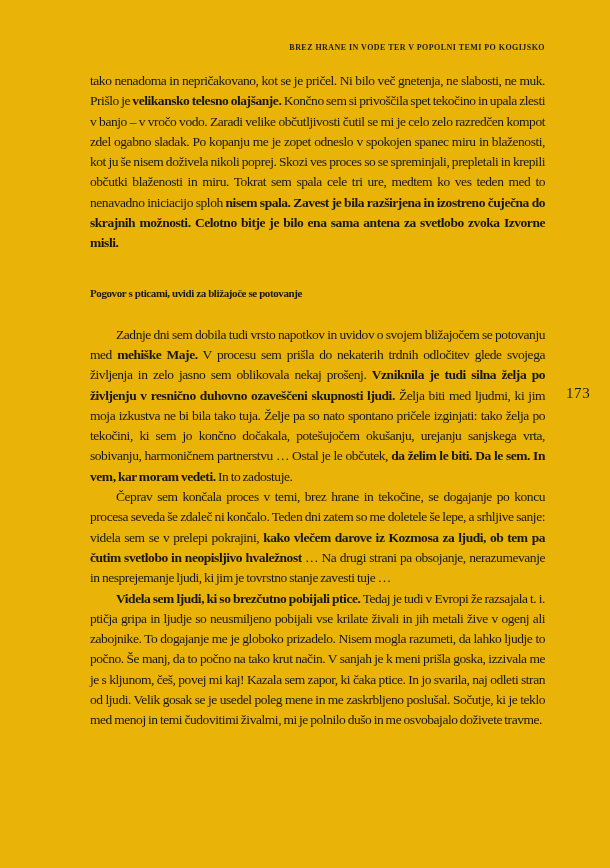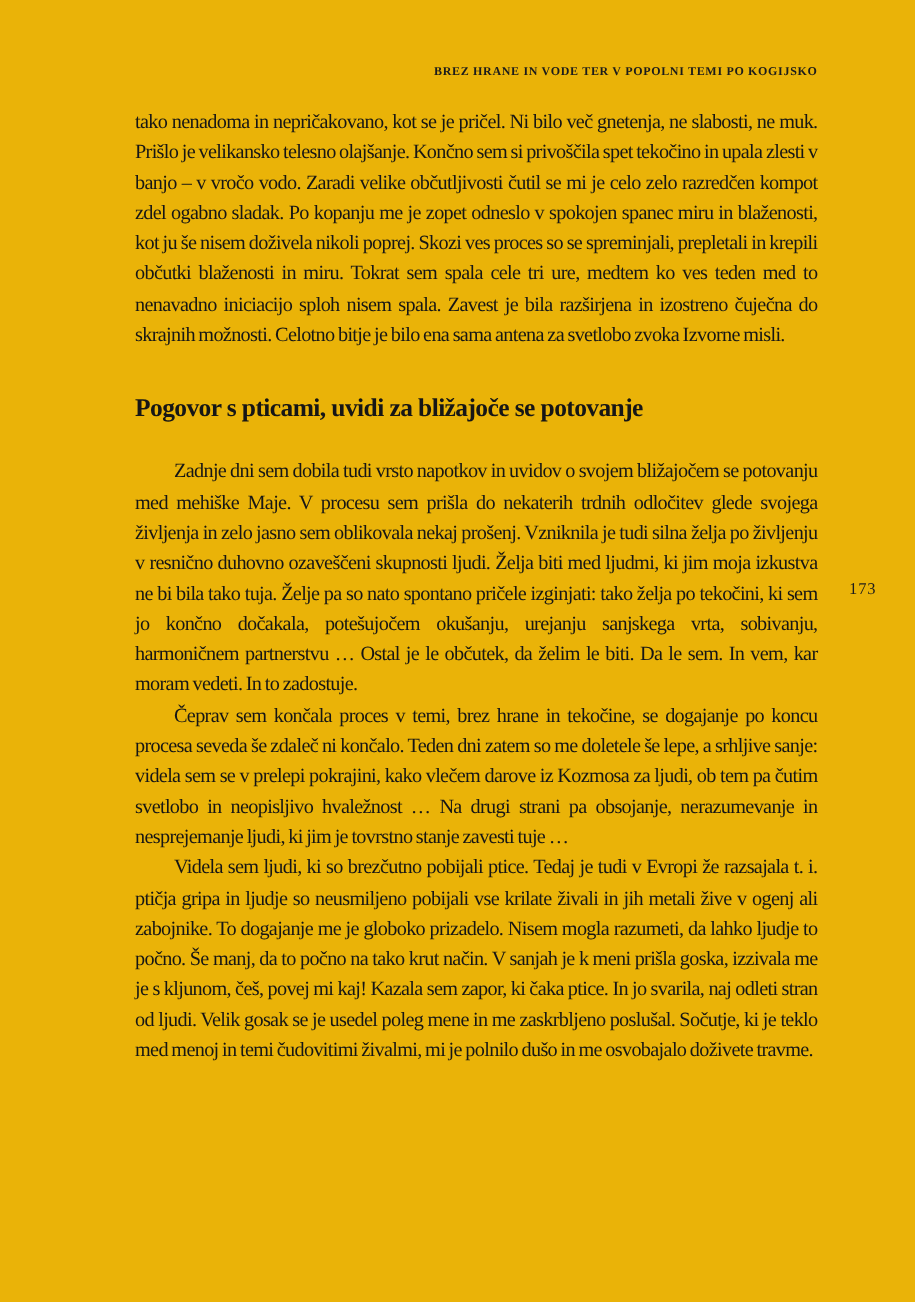--- a/index.html
+++ b/index.html
@@ -24,21 +24,21 @@
     line-height: 9px;
     font-weight: 700;
     letter-spacing: 0.45px;
     white-space: nowrap;
     color: #1c1c1c;
   }
   .folio {
     position: absolute;
     top: 388px;
     left: 566px;
-    font-size: 11px;
+    font-size: 15px;
     line-height: 11px;
     letter-spacing: 0.6px;
     color: #1c1c1c;
     font-variant-numeric: oldstyle-nums;
   }
   .content {
     position: absolute;
     left: 90px;
     top: 71px;
     width: 455px;
@@ -49,33 +49,33 @@
     text-align: justify;
     hyphens: none;
   }
   .content p {
     margin: 0;
   }
   .content p.indent {
     text-indent: 26px;
   }
   .section-heading {
-    font-size: 17px;
+    font-size: 11px;
     line-height: 22px;
     font-weight: 700;
     letter-spacing: -0.4px;
     word-spacing: 0;
     text-align: left;
     margin: 28px 0 21px 0;
   }
   .section-heading .hline {
     display: block;
   }
   .seg-bold {
-    font-weight: 400;
+    font-weight: 700;
   }
   .seg-underline {
     text-decoration-thickness: 1px;
     text-underline-offset: 2.5px;
     text-decoration-skip-ink: none;
   }
 </style>
 </head>
 <body>
 

